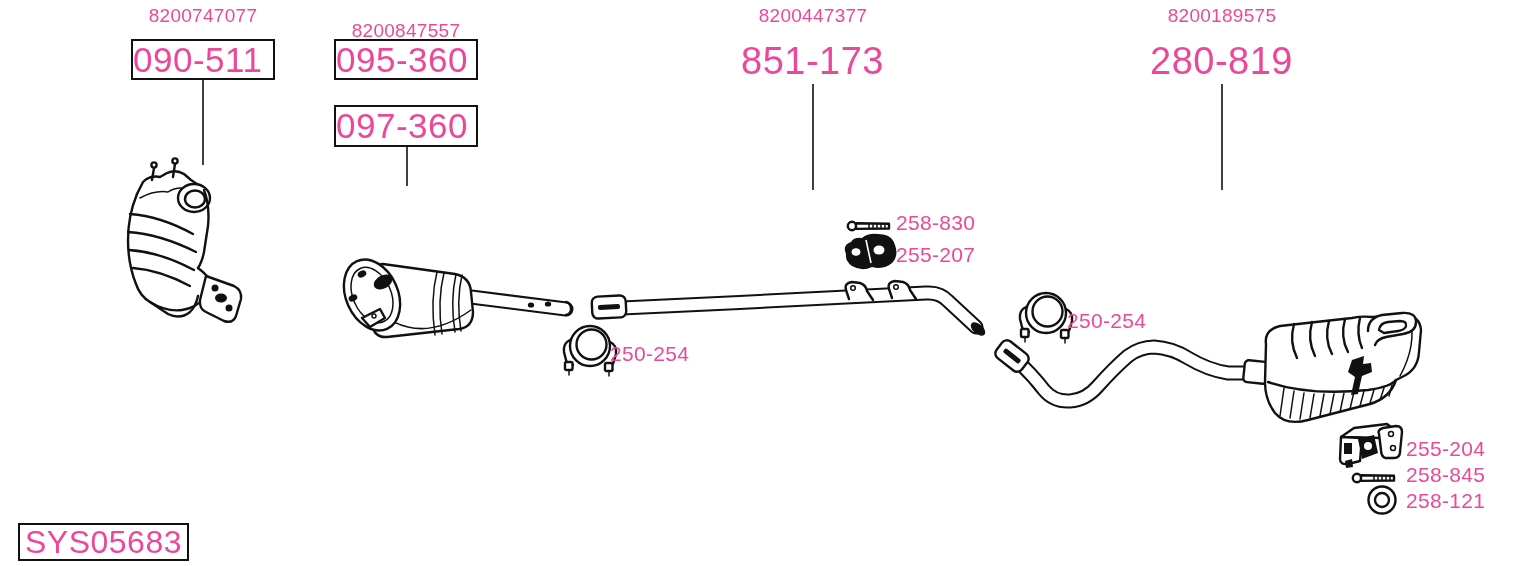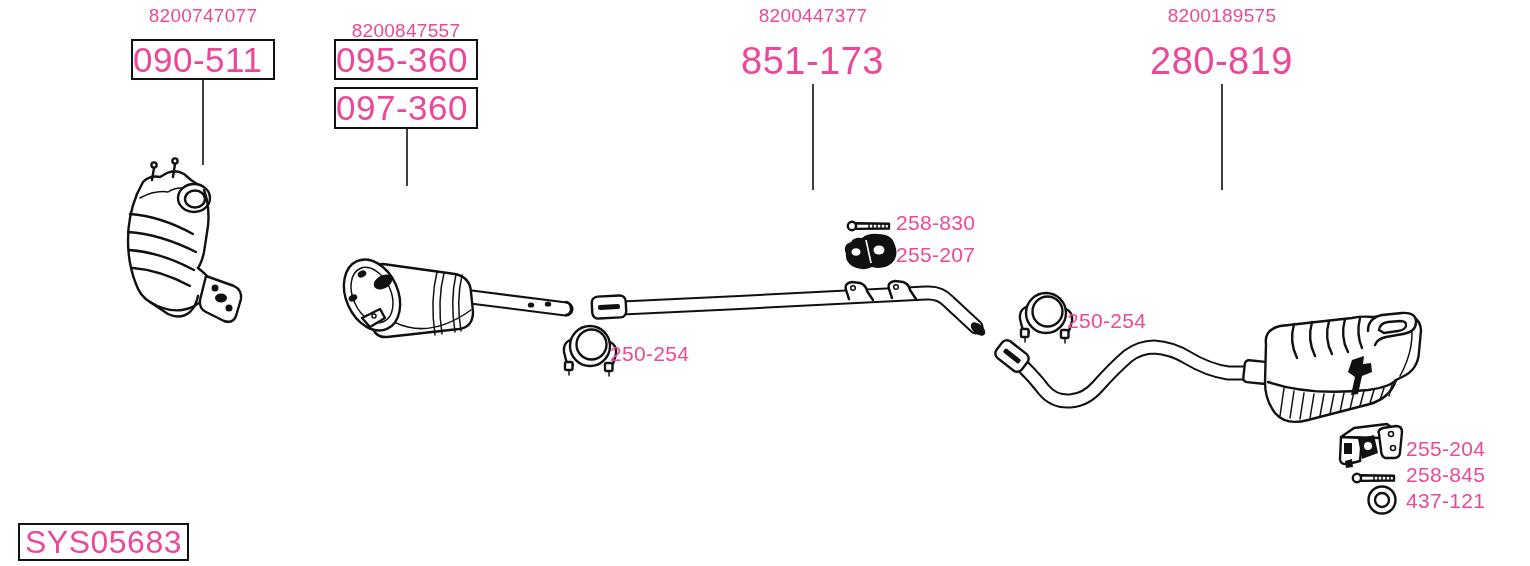--- a/index.html
+++ b/index.html
@@ -181,26 +181,26 @@
     </g>
   </svg>
 
   <div class="abs ref" style="left:131px; top:5px; width:144px;">8200747077</div>
   <div class="abs ref" style="left:334px; top:20px; width:144px;">8200847557</div>
   <div class="abs ref" style="left:741px; top:5px; width:144px;">8200447377</div>
   <div class="abs ref" style="left:1150px; top:5px; width:144px;">8200189575</div>
 
   <div class="abs pn-box" style="left:131px; top:39px; width:140px; height:37px; line-height:37px;">090-511</div>
   <div class="abs pn-box" style="left:334px; top:39px; width:140px; height:37px; line-height:37px;">095-360</div>
-  <div class="abs pn-box" style="left:334px; top:87px; width:140px; height:38px; line-height:38px;">097-360</div>
+  <div class="abs pn-box" style="left:334px; top:105px; width:140px; height:38px; line-height:38px;">097-360</div>
   <div class="abs pn-big" style="left:741px; top:40px; width:146px;">851-173</div>
   <div class="abs pn-big" style="left:1150px; top:40px; width:146px;">280-819</div>
 
   <div class="abs callout" style="left:896px; top:211px;">258-830</div>
   <div class="abs callout" style="left:896px; top:243px;">255-207</div>
   <div class="abs callout" style="left:610px; top:342px;">250-254</div>
   <div class="abs callout" style="left:1067px; top:309px;">250-254</div>
   <div class="abs callout" style="left:1406px; top:437px;">255-204</div>
   <div class="abs callout" style="left:1406px; top:463px;">258-845</div>
-  <div class="abs callout" style="left:1406px; top:489px;">437-121</div>
+  <div class="abs callout" style="left:1406px; top:489px;">258-121</div>
 
   <div class="abs sys-box" style="left:18px; top:523px; width:167px; height:34px; line-height:34px;">SYS05683</div>
 </div>
 
 </body></html>

